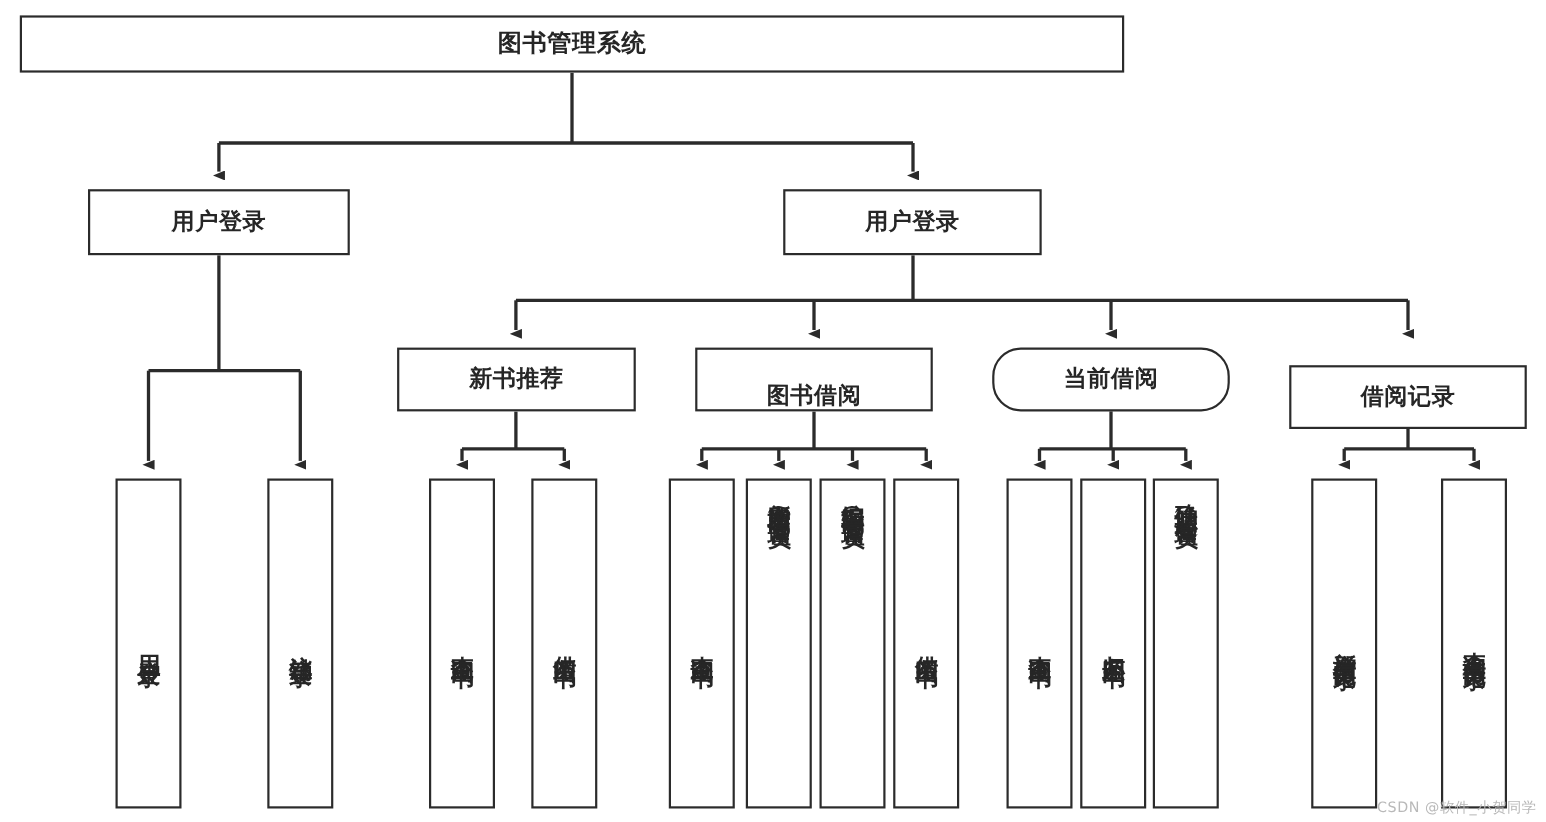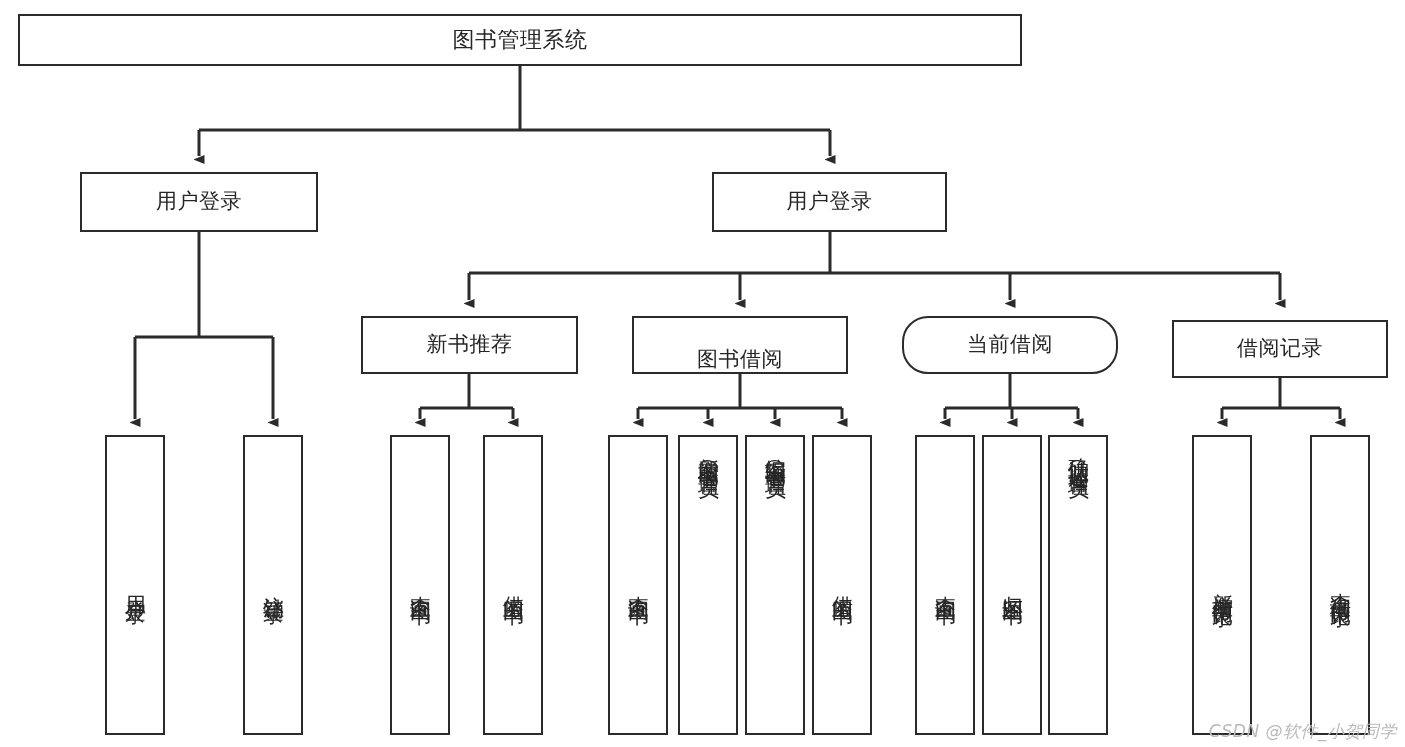--- a/index.html
+++ b/index.html
@@ -35,20 +35,21 @@
     align-items: center;
     justify-content: center;
     color: #262626;
     z-index: 2;
   }
   .node .node-label {
     display: block;
     text-align: center;
     line-height: 1.12;
     white-space: nowrap;
+    font-weight: bold;
   }
   
   .node.horizontal .node-label {
     font-size: 21px;
     letter-spacing: 0.5px;
   }
   .node.root .node-label {
     font-size: 22px;
   }
   
@@ -65,26 +66,25 @@
     line-height: 1;
     white-space: nowrap;
   }
   .node.leaf.top-aligned {
     align-items: flex-start;
   }
   #watermark {
     position: absolute;
     right: 8px;
     bottom: 4px;
-    font-size: 17px;
+    font-size: 13px;
     color: #b9b9b9;
     letter-spacing: 0.5px;
     white-space: nowrap;
     z-index: 5;
-    font-style: italic;
   }
 </style>
 </head>
 <body>
 
 <div id="diagram-root" style="background: rgb(255, 255, 255);">
 
   <svg id="edge-layer" viewBox="0 0 1405 747" width="1405" height="747" xmlns="http://www.w3.org/2000/svg">
     <defs>
       <marker id="arrow" markerWidth="9" markerHeight="11" refX="1" refY="5.5" orient="auto" markerUnits="userSpaceOnUse">
@@ -148,21 +148,21 @@
 
   <div class="node horizontal" id="node-l3-0" style="left: 361px; top: 316px; width: 217px; height: 58px;">
     <span class="node-label">新书推荐</span>
   </div>
   <div class="node horizontal" id="node-l3-1" style="left: 632px; top: 316px; width: 216px; height: 58px; align-items: flex-end;">
     <span class="node-label">图书借阅</span>
   </div>
   <div class="node horizontal" id="node-l3-2" style="left: 902px; top: 316px; width: 216px; height: 58px; border-radius: 26px;">
     <span class="node-label">当前借阅</span>
   </div>
-  <div class="node horizontal" id="node-l3-3" style="left: 1172px; top: 320px; width: 216px; height: 58px;">
+  <div class="node horizontal" id="node-l3-3" style="left: 1172px; top: 332px; width: 216px; height: 58px;">
     <span class="node-label">借阅记录</span>
   </div>
 
   <div class="node leaf" id="node-leaf-0" style="left: 105px; top: 435px; width: 60px; height: 300px;">
     <span class="node-label">用户登录</span>
   </div>
   <div class="node leaf" id="node-leaf-1" style="left: 243px; top: 435px; width: 60px; height: 300px;">
     <span class="node-label">注销登录</span>
   </div>
   <div class="node leaf" id="node-leaf-2" style="left: 390px; top: 435px; width: 60px; height: 300px;">

